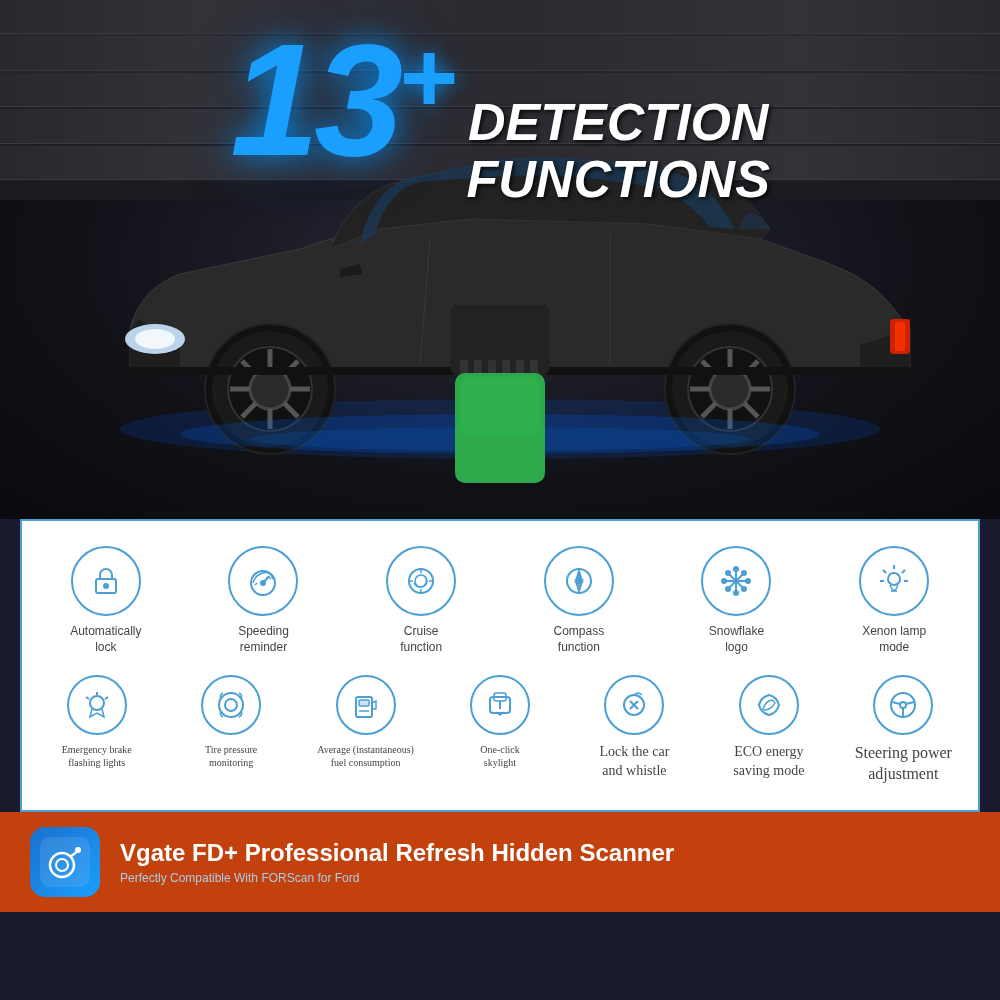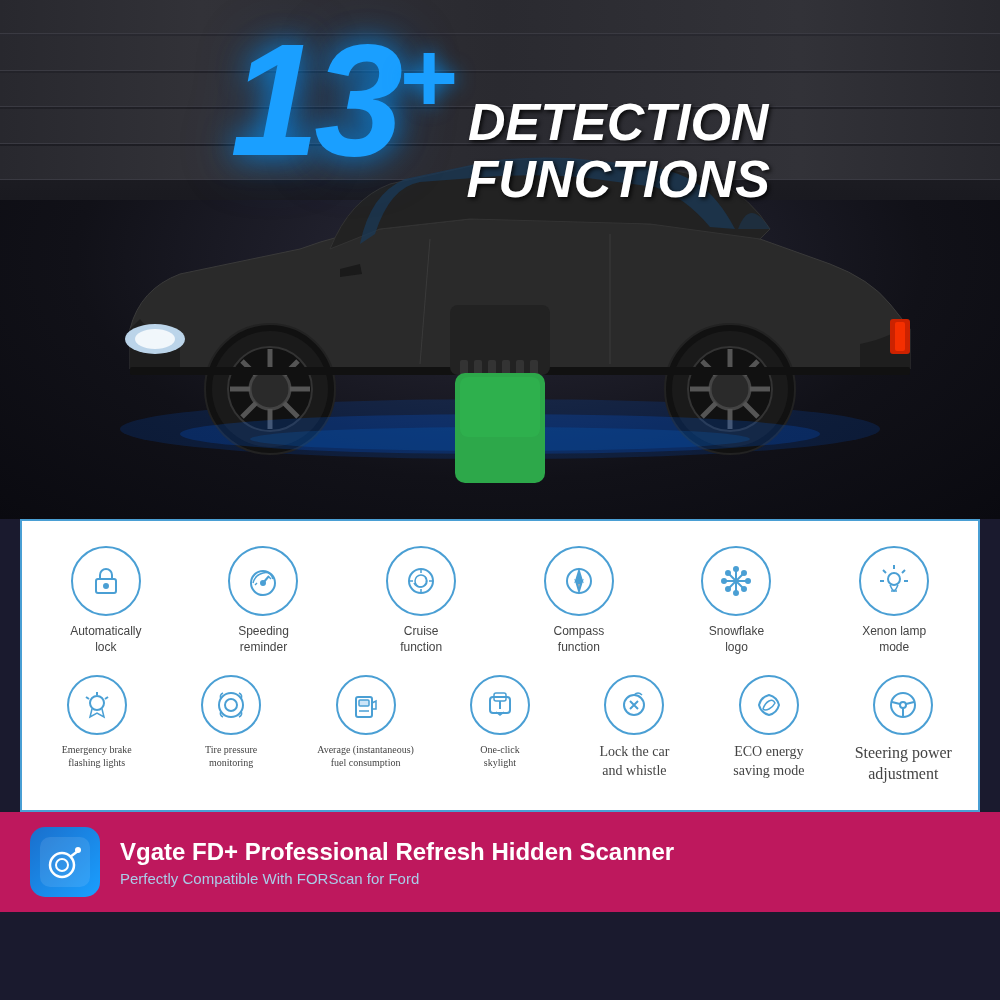--- a/index.html
+++ b/index.html
@@ -163,21 +163,21 @@
 
     .feature-label {
       font-size: 12px;
       color: #444;
       line-height: 1.3;
       font-weight: 500;
     }
 
     
     .bottom-section {
-      background: #be185d;
+      background: #c2410c;
       display: flex;
       align-items: center;
       padding: 15px 30px;
       gap: 20px;
       flex: 1;
     }
 
     .app-icon {
       width: 70px;
       height: 70px;
@@ -193,21 +193,21 @@
       flex: 1;
     }
 
     .app-title {
       font-size: 24px;
       font-weight: 900;
       color: #ffffff;
     }
 
     .app-subtitle {
-      font-size: 15px;
+      font-size: 12px;
       color: #aacce8;
       margin-top: 4px;
     }
   </style>
 </head>
 <body>
 
 <div class="main-container">
 
   <div class="top-section">

